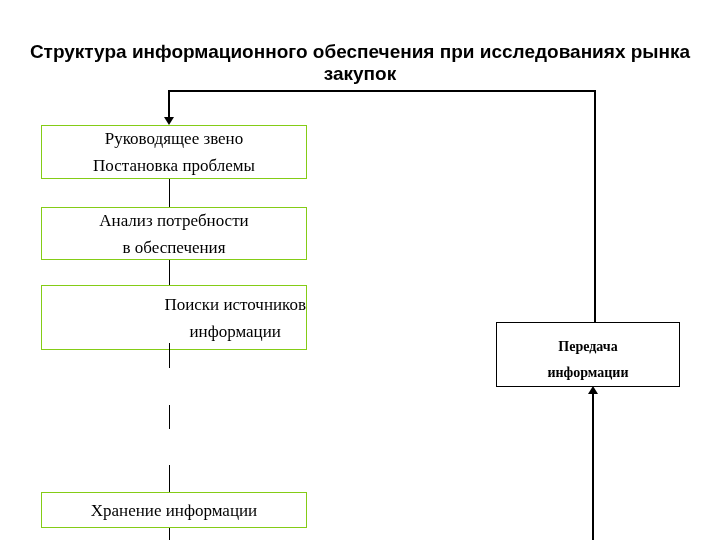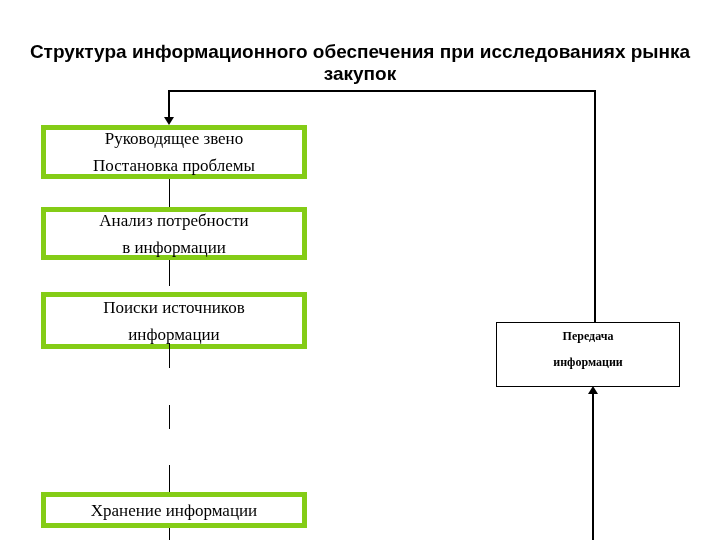--- a/index.html
+++ b/index.html
@@ -22,50 +22,50 @@
     font-family: "Liberation Sans", sans-serif;
     font-weight: bold;
     font-size: 19px;
     line-height: 22px;
     color: #000000;
   }
   .flow-box {
     position: absolute;
     left: 41px;
     width: 266px;
-    border: 5px solid #84cc16;
+    border: 1px solid #84cc16;
     background: #ffffff;
     display: flex;
     align-items: center;
     justify-content: center;
     text-align: center;
     font-size: 17px;
     line-height: 27px;
     white-space: pre-line;
     box-sizing: border-box;
   }
   .box-1 { top: 88px;  height: 54px; }
   .box-2 { top: 170px; height: 53px; }
-  .box-3 { top: 255px; height: 57px; }
+  .box-3 { top: 248px; height: 65px; justify-content: flex-end; }
   .box-4 { top: 331px; height: 37px; }
   .box-5 { top: 392px; height: 36px; }
   .box-6 { top: 455px; height: 36px; font-family: Liberation Serif, serif; }
   .side-box {
     position: absolute;
     left: 496px;
     top: 285px;
     width: 184px;
     height: 65px;
     border: 1.5px solid #000000;
     background: #ffffff;
     display: flex;
-    align-items: flex-start;
+    align-items: flex-end;
     justify-content: center;
     text-align: center;
-    font-size: 12px;
+    font-size: 14px;
     font-weight: bold;
     line-height: 26px;
     white-space: pre-line;
     box-sizing: border-box;
   }
   .line { position: absolute; background: #000000; }
   .connector { position: absolute; background: #000000; width: 1px; left: 169px; }
   .arrowhead-down {
     position: absolute;
     width: 0; height: 0;
@@ -95,21 +95,21 @@
   <div class="line" style="left:594px; top:53px; width:2px; height:232px;"></div>
 
   <div class="flow-box box-1">
     <span>Руководящее звено
 Постановка проблемы</span>
   </div>
   <div class="connector" style="top:142px; height:28px;"></div>
 
   <div class="flow-box box-2">
     <span>Анализ потребности
-в информации</span>
+в обеспечения</span>
   </div>
   <div class="connector" style="top:223px; height:26px;"></div>
 
   <div class="flow-box box-3">
     <span>Поиски источников
 информации</span>
   </div>
   <div class="connector" style="top:306px; height:25px;"></div>
 
   <div class="connector" style="top:368px; height:24px;"></div>

